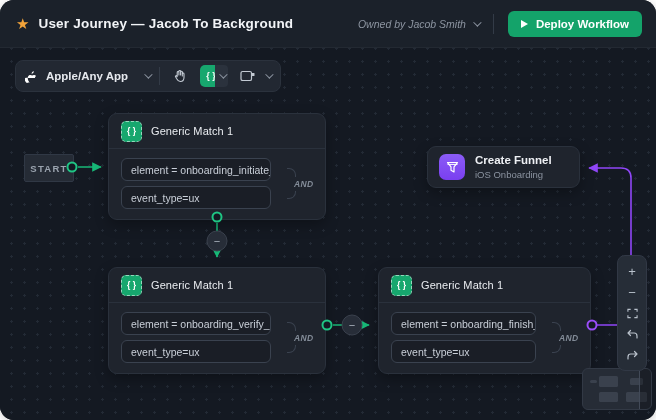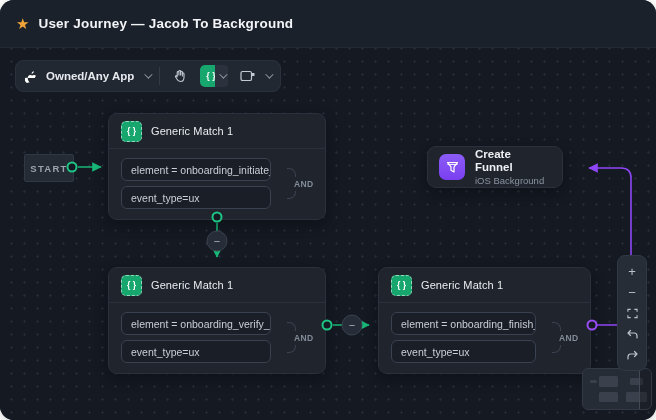--- a/index.html
+++ b/index.html
@@ -32,27 +32,27 @@
   .grp{display:flex;align-items:center;}
 
   
   .node{position:absolute;background:#1f242d;border:1px solid #2a313c;border-radius:9px;box-sizing:border-box;z-index:2;box-shadow:0 5px 14px rgba(0,0,0,.3);cursor:pointer;}
   .node-head{height:34px;display:flex;align-items:center;gap:9px;padding:0 12px;border-bottom:1px solid #2a313c;}
   .code-ic{width:21px;height:21px;border-radius:5px;background:#17a76e;border:1px dashed rgba(255,255,255,.55);color:#fff;font-size:8.5px;font-weight:700;display:flex;align-items:center;justify-content:center;box-sizing:border-box;}
   .node-title{font-size:11px;font-weight:400;color:#e9ecf0;letter-spacing:.1px;}
   .node-body{display:flex;align-items:stretch;padding:9px 8px 10px 12px;}
   .pills{flex:1;display:flex;flex-direction:column;gap:5px;min-width:0;}
   .pill{height:23px;border:1px solid #3a424f;border-radius:6px;background:rgba(0,0,0,.14);color:#c9cfd8;font-size:10.5px;display:flex;align-items:center;padding:0 9px;white-space:nowrap;overflow:hidden;box-sizing:border-box;cursor:text;}
-  .andwrap{width:27px;position:relative;margin-left:19px;}
+  .andwrap{width:27px;position:relative;margin-left:19px;font-style:italic;}
   .bracket{position:absolute;left:-3px;top:10px;bottom:10px;width:8px;border:1px solid #3a424f;border-left:none;border-radius:0 7px 7px 0;}
   .and{position:absolute;left:3px;top:50%;transform:translateY(-50%);background:#1f242d;color:#838c98;font-size:8.5px;font-weight:700;letter-spacing:.4px;padding:2px 1px;}
 
   .start-node{position:absolute;left:24px;top:106px;width:48px;height:26px;background:#252b35;border:1px solid #303845;border-radius:2px;color:#9aa3ae;font-size:9.5px;font-weight:700;letter-spacing:1.3px;display:flex;align-items:center;justify-content:center;z-index:2;cursor:pointer;}
 
-  .funnel-node{left:427px;top:98px;width:136px;height:42px;display:flex;align-items:center;gap:10px;padding:0 11px;}
+  .funnel-node{left:427px;top:98px;width:153px;height:42px;display:flex;align-items:center;gap:10px;padding:0 11px;}
   .funnel-ic{width:26px;height:26px;border-radius:7px;background:linear-gradient(180deg,#8b5cf6,#7a3ff0);display:flex;align-items:center;justify-content:center;flex:none;}
   .f-title{font-size:11.5px;font-weight:700;color:#eef0f4;line-height:1.15;}
   .f-sub{font-size:9.5px;color:#8b93a0;margin-top:1px;}
 
   
   .port{position:absolute;width:11px;height:11px;border-radius:50%;background:#141922;box-sizing:border-box;transform:translate(-50%,-50%);z-index:3;cursor:crosshair;}
   .port.green{border:2.4px solid #1fc584;}
   .port.purple{border:2.4px solid #9a4df7;}
   .op-badge{position:absolute;width:19px;height:19px;border-radius:50%;background:#272d38;border:1px solid #3a414d;color:#aeb6c1;font-size:11px;display:flex;align-items:center;justify-content:center;transform:translate(-50%,-50%);z-index:3;line-height:1;cursor:pointer;}
 
@@ -67,20 +67,31 @@
 </style>
 </head>
 <body>
 
 <div class="app">
 
   <header class="topbar">
     <div class="hleft">
       <span class="star">★</span>
       <h1 class="page-title">User Journey — Jacob To Background</h1>
+    </div>
+    <div class="hright">
+      <div class="owner">
+        <span>Owned by Jacob Smith</span>
+        <i class="chev"></i>
+      </div>
+      <div class="vdiv"></div>
+      <button class="deploy">
+        <i class="play"></i>
+        <span>Deploy Workflow</span>
+      </button>
     </div>
   </header>
 
   <div class="canvas">
 
     <svg class="edges" width="656" height="372">
       <defs>
         <marker id="ag" markerWidth="7" markerHeight="7" refX="5.5" refY="3" orient="auto">
             <path d="M0,0 L6,3 L0,6 Z" fill="#17b877"></path>
           </marker>
@@ -92,21 +103,21 @@
       <path d="M217,175 V209" stroke="#17b877" stroke-width="1.6" fill="none" marker-end="url(#ag)"></path>
       <path d="M333,277 H369" stroke="#17b877" stroke-width="1.6" fill="none" marker-end="url(#ag)"></path>
       <path d="M597,277 H621 Q631,277 631,267 V130 Q631,120 621,120 H589" stroke="#8f46f7" stroke-width="1.6" fill="none" marker-end="url(#ap)"></path>
     </svg>
 
     <div class="tool-pill">
       <div class="app-select">
         <svg width="13" height="15" viewBox="0 0 16 16">
             <path fill="#ffffff" d="M10.8 4.1c.6-.7 1-1.7.9-2.7-.9.1-1.9.6-2.5 1.3-.6.6-1 1.6-.9 2.6 1 0 1.9-.5 2.5-1.2zm2.6 7.4c0-2 1.6-2.9 1.7-3-.9-1.4-2.4-1.6-2.9-1.6-1.2-.1-2.4.7-3 .7-.6 0-1.6-.7-2.6-.7-1.3 0-2.6.8-3.3 2-1.4 2.4-.4 6 1 8 .7 1 1.5 2.1 2.5 2-1 0-1.4-.6-2.6-.6-1.2 0-1.6.6-2.6.7-1 0-1.8-1.1-2.4-2.1-1.6-2.3-1.7-5 .5-5.6z" transform="scale(0.82) translate(1.5,0.5)"></path>
           </svg>
-        <span class="lbl">Owned/Any App</span>
+        <span class="lbl">Apple/Any App</span>
         <i class="chev"></i>
       </div>
       <div class="tdiv"></div>
       <button class="tbtn">
         <svg width="14" height="14" viewBox="0 0 14 14">
             <path d="M4.2 7V3.4a.85.85 0 0 1 1.7 0V6 M5.9 6V2.3a.85.85 0 0 1 1.7 0V6 M7.6 6V3.1a.85.85 0 0 1 1.7 0v3.4 M9.3 6.9V4.9a.85.85 0 0 1 1.7 0V8.2c0 2.5-1.4 4.3-3.7 4.3-2 0-2.9-1.2-3.8-2.9l-1-2c-.3-.6.5-1.2 1-.8l.7.8" fill="none" stroke="#c3cad3" stroke-width="1.1" stroke-linecap="round" stroke-linejoin="round"></path>
           </svg>
       </button>
       <div class="grp">
         <div class="code-btn">
@@ -194,21 +205,21 @@
 
     <div class="node funnel-node">
       <span class="funnel-ic">
         <svg width="13" height="13" viewBox="0 0 13 13">
             <path d="M1.5 1.5 H11.5 L8 5.8 V11 L5 9.3 V5.8 Z" fill="none" stroke="#ffffff" stroke-width="1.2" stroke-linejoin="round"></path>
             <path d="M1.5 3.4 H11.5" stroke="#ffffff" stroke-width="1"></path>
           </svg>
       </span>
       <div>
         <div class="f-title">Create Funnel</div>
-        <div class="f-sub">iOS Background</div>
+        <div class="f-sub">iOS Onboarding</div>
       </div>
     </div>
 
     <div class="zoombar">
       <button class="zbtn">
           <span>+</span>
         </button>
       <button class="zbtn">
           <span>−</span>
         </button>

